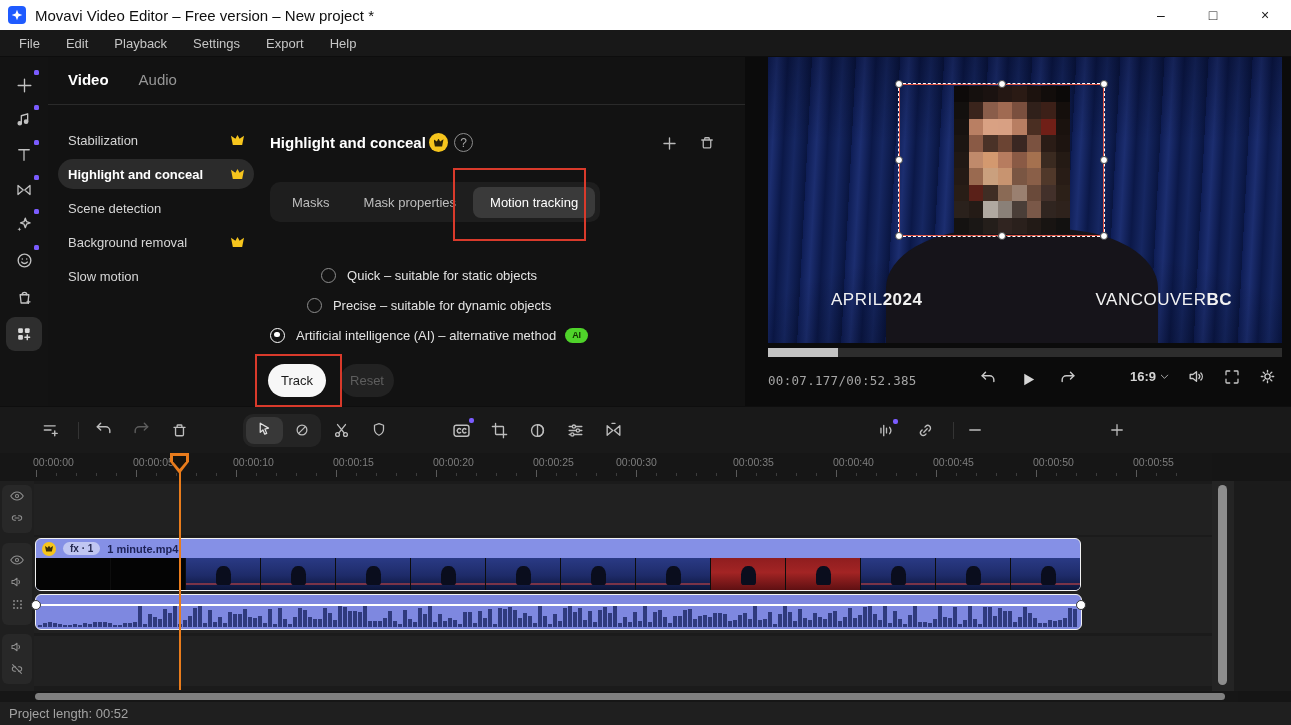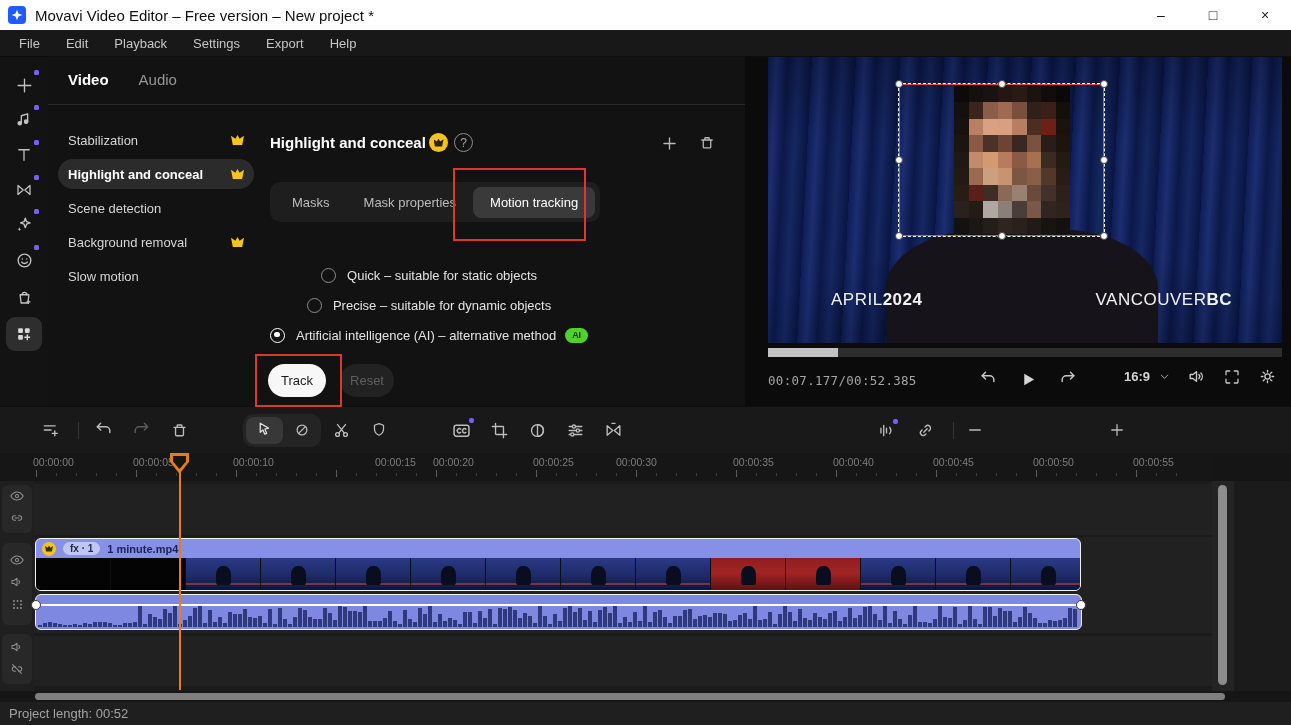--- a/index.html
+++ b/index.html
@@ -75,21 +75,21 @@
   .trackbox .dash{position:absolute;inset:-1.6px;border:1.6px dashed #ffffff;}
   .handle{position:absolute;width:8px;height:8px;border-radius:50%;background:#ffffff;border:1.2px solid #444;z-index:5;}
   .vid-text{position:absolute;bottom:33px;z-index:4;color:#f2f2f2;font-size:17px;letter-spacing:0.5px;}
   .vid-text b{font-weight:bold;}
   .seekbar{position:absolute;left:23px;top:291px;width:514px;height:9px;background:#2d2d2d;}
   .seek-fill{height:100%;background:#c3c3c3;}
   .transport{position:absolute;left:0;top:303px;width:100%;height:40px;}
   .timecode{position:absolute;left:23px;top:13px;font-family:"DejaVu Sans Mono",monospace;font-size:12.5px;color:#a5a5a5;letter-spacing:0.3px;}
   .tp-ic{position:absolute;top:7px;width:24px;height:24px;color:#c9c9c9;display:flex;align-items:center;justify-content:center;}
   .tp-right{position:absolute;right:14px;top:7px;display:flex;align-items:center;gap:17px;color:#c9c9c9;}
-  .aspect{font-size:13px;font-weight:bold;color:#d4d4d4;display:flex;align-items:center;gap:9px;}
+  .aspect{font-size:13px;font-weight:bold;color:#d4d4d4;display:flex;align-items:center;gap:3px;}
 
   
   .toolbar{position:absolute;left:0;top:406px;width:100%;height:47px;background:#191919;border-top:1px solid #0e0e0e;}
   .tbi{position:absolute;top:50%;transform:translate(-50%,-50%);width:24px;height:24px;color:#bdbdbd;display:flex;align-items:center;justify-content:center;}
   .tbi.dim{color:#5d5d5d;}
   .tb-sep{position:absolute;top:15px;width:1px;height:17px;background:#343434;}
   .tool-group{position:absolute;left:243px;top:7px;width:78px;height:33px;background:#242424;border-radius:10px;}
   .tool-pill{position:absolute;left:246px;top:10px;width:37px;height:27px;background:#383838;border-radius:8px;}
   .pdot{position:absolute;width:5px;height:5px;border-radius:2px;background:#7b5cff;}
 
@@ -561,21 +561,21 @@
       <div class="rtick" style="left: 176px; top: 20px; width: 1px; height: 3px; background: rgb(60, 60, 60);"></div>
       <div class="rtick" style="left: 196px; top: 20px; width: 1px; height: 3px; background: rgb(60, 60, 60);"></div>
       <div class="rtick" style="left: 216px; top: 20px; width: 1px; height: 3px; background: rgb(60, 60, 60);"></div>
       <div class="rtick" style="left: 236px; top: 17px; width: 1px; height: 7px; background: rgb(90, 90, 90);"></div>
       <span class="rlabel" style="left: 233px;">00:00:10</span>
       <div class="rtick" style="left: 256px; top: 20px; width: 1px; height: 3px; background: rgb(60, 60, 60);"></div>
       <div class="rtick" style="left: 276px; top: 20px; width: 1px; height: 3px; background: rgb(60, 60, 60);"></div>
       <div class="rtick" style="left: 296px; top: 20px; width: 1px; height: 3px; background: rgb(60, 60, 60);"></div>
       <div class="rtick" style="left: 316px; top: 20px; width: 1px; height: 3px; background: rgb(60, 60, 60);"></div>
       <div class="rtick" style="left: 336px; top: 17px; width: 1px; height: 7px; background: rgb(90, 90, 90);"></div>
-      <span class="rlabel" style="left: 333px; margin-left: 42px;">00:00:15</span>
+      <span class="rlabel" style="left: 333px;">00:00:15</span>
       <div class="rtick" style="left: 356px; top: 20px; width: 1px; height: 3px; background: rgb(60, 60, 60);"></div>
       <div class="rtick" style="left: 376px; top: 20px; width: 1px; height: 3px; background: rgb(60, 60, 60);"></div>
       <div class="rtick" style="left: 396px; top: 20px; width: 1px; height: 3px; background: rgb(60, 60, 60);"></div>
       <div class="rtick" style="left: 416px; top: 20px; width: 1px; height: 3px; background: rgb(60, 60, 60);"></div>
       <div class="rtick" style="left: 436px; top: 17px; width: 1px; height: 7px; background: rgb(90, 90, 90);"></div>
       <span class="rlabel" style="left: 433px;">00:00:20</span>
       <div class="rtick" style="left: 456px; top: 20px; width: 1px; height: 3px; background: rgb(60, 60, 60);"></div>
       <div class="rtick" style="left: 476px; top: 20px; width: 1px; height: 3px; background: rgb(60, 60, 60);"></div>
       <div class="rtick" style="left: 496px; top: 20px; width: 1px; height: 3px; background: rgb(60, 60, 60);"></div>
       <div class="rtick" style="left: 516px; top: 20px; width: 1px; height: 3px; background: rgb(60, 60, 60);"></div>

